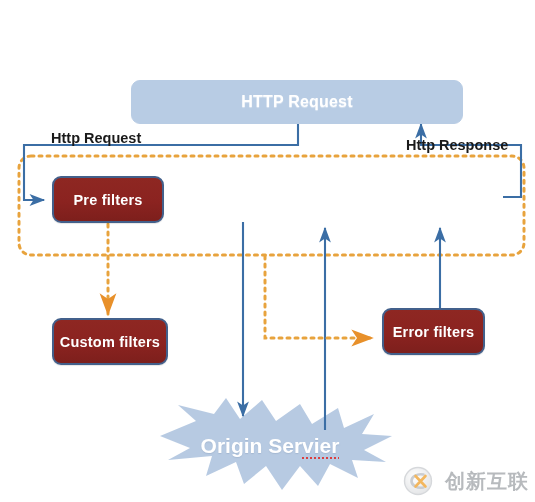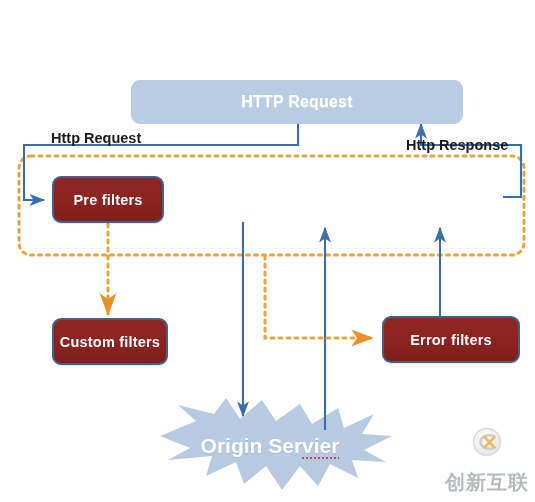--- a/index.html
+++ b/index.html
@@ -101,21 +101,20 @@
   
   #watermark {
     position: absolute;
     right: 6px;
     bottom: 6px;
     display: flex;
     align-items: center;
     gap: 12px;
     opacity: .75;
     z-index: 9;
-    flex-direction: column;
   }
   #watermark-logo {
     width: 30px;
     height: 30px;
     flex: 0 0 30px;
   }
   #watermark-text {
     font-size: 20px;
     font-weight: bold;
     color: #9fa3a8;
@@ -177,21 +176,21 @@
   <div class="node filter-box" style="left:52px; top:176px; width:112px; height:47px;">
     <span class="node-label">Pre filters</span>
   </div>
 
 
 
   <div class="node filter-box" style="left:52px; top:318px; width:116px; height:47px;align-items:center;">
     <span class="node-label">Custom filters</span>
   </div>
 
-  <div class="node filter-box" style="left:382px; top:316px; width:138px; height:47px;">
+  <div class="node filter-box" style="left:382px; top:308px; width:103px; height:47px;">
     <span class="node-label">Error filters</span>
   </div>
 
   <div id="origin-star-label">
     <span>Origin  Ser</span><span class="misspell">vier</span>
   </div>
 
   <div id="watermark">
     <svg id="watermark-logo" viewBox="0 0 30 30">
       <circle cx="15" cy="15" r="13.5" fill="url(#wm-grad)" stroke="#c9ccd0" stroke-width="1.4"></circle>

